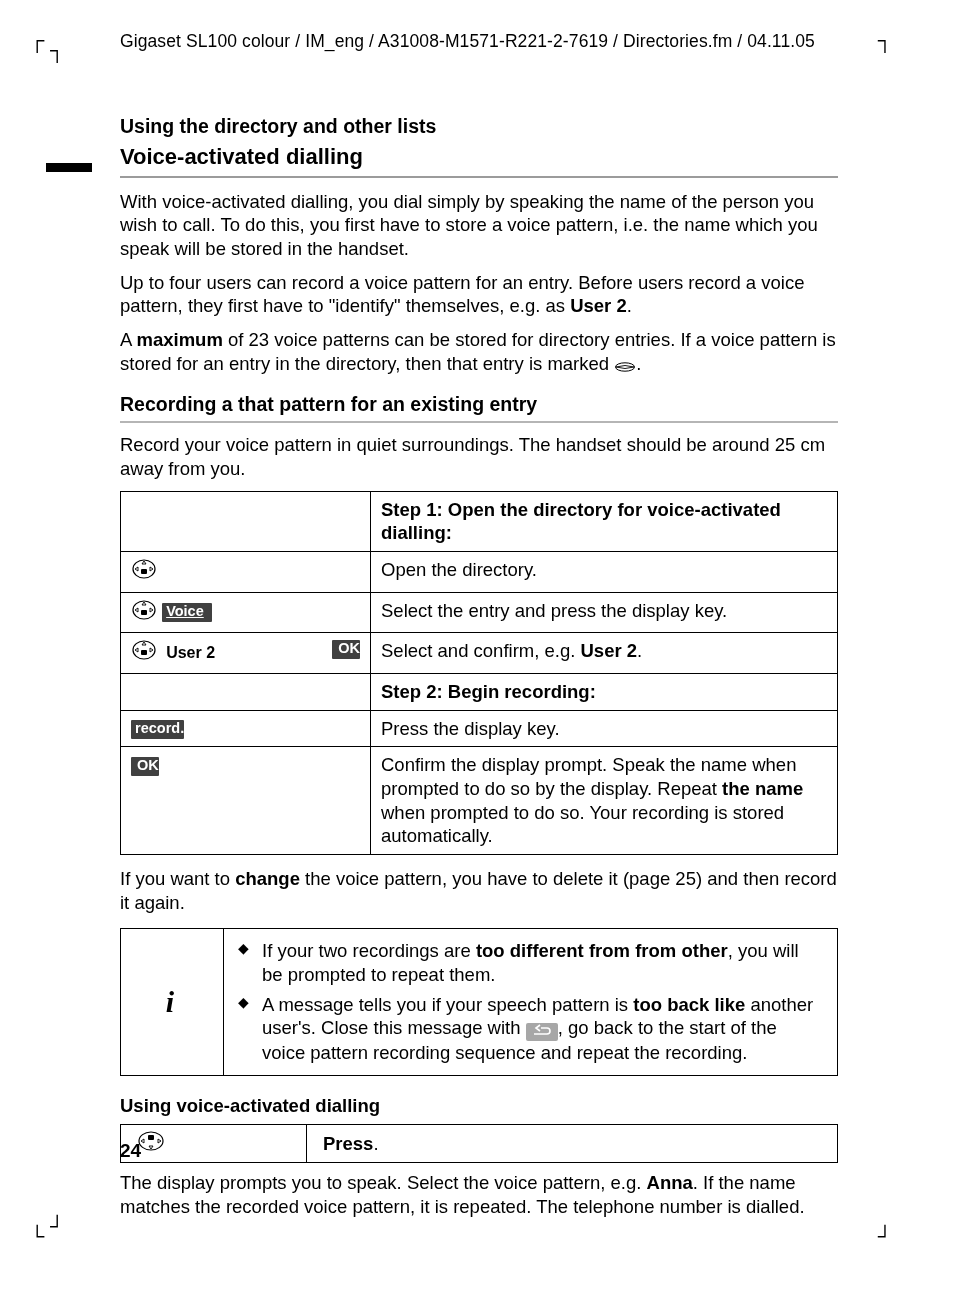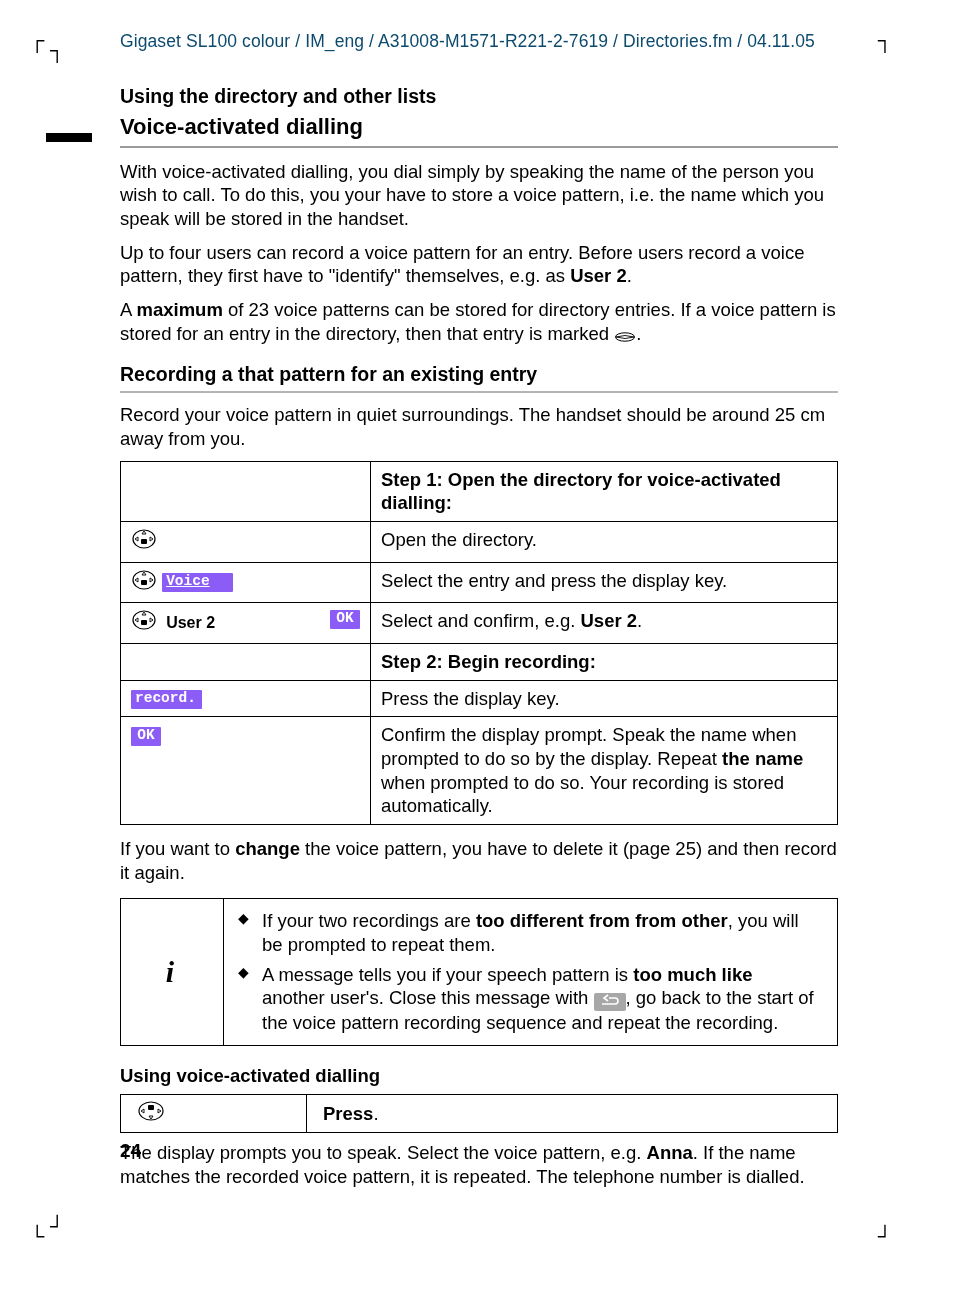--- a/index.html
+++ b/index.html
@@ -16,22 +16,22 @@
   }
   .page {
     position: absolute;
     left: 120px;
     top: 30px;
     width: 718px;
   }
   .crop { position:absolute; color:#000; font-size:20px; }
   .runhead {
     font-size: 17.5px;
-    color: #0c4a6e;
-    margin-bottom: 32px;
+    color: #000000;
+    margin-bottom: 62px;
     letter-spacing: 0.1px;
     white-space: nowrap;
   }
   .h2 {
     font-weight: 700;
     font-size: 19.5px;
     margin: 0 0 4px 0;
   }
   .h1row {
     display:flex;
@@ -85,29 +85,29 @@
   }
   table.steps col.keycol { width: 250px; }
   .kcell { min-height: 24px; }
 
   .navicon {
     display:inline-block;
     vertical-align: middle;
   }
   .softkey {
     display:inline-block;
-    background:#8b5cf6;
+    background:#404040;
     color:#fff;
     font-weight:700;
     font-size:14.5px;
-    padding: 1px 6px 2px 6px;
+    padding: 1px 0 2px 6px;
     border-radius:1px;
     vertical-align: middle;
     line-height: 1.1;
-    font-family: Liberation Mono, monospace;
+    font-family: Liberation Sans, sans-serif;
     min-width: 18px;
     text-align:center;
   }
   .softkey.wide { min-width: 46px; text-align:left; padding-left:4px;}
   .uline { text-decoration: underline; }
   .menutext {
     font-family: Arial, sans-serif;
     font-weight:700;
     font-size:16px;
     vertical-align: middle;
@@ -174,21 +174,21 @@
   <div class="runhead">Gigaset SL100 colour / IM_eng / A31008-M1571-R221-2-7619 / Directories.fm / 04.11.05</div>
 
   <div class="h2">Using the directory and other lists</div>
 
   <div class="h1row">
     <div class="h1mark"></div>
     <div class="h1">Voice-activated dialling</div>
   </div>
   <div class="h1rule"></div>
 
-  <p>With voice-activated dialling, you dial simply by speaking the name of the person you wish to call. To do this, you your have to store a voice pattern, i.e. the name which you speak will be stored in the handset.</p>
+  <p>With voice-activated dialling, you dial simply by speaking the name of the person you wish to call. To do this, you first have to store a voice pattern, i.e. the name which you speak will be stored in the handset.</p>
 
   <p>
     <span>Up to four users can record a voice pattern for an entry. Before users record a voice pattern, they first have to "identify" themselves, e.g. as </span><b>User 2</b><span>.</span>
   </p>
 
   <p>
     <span>A </span><b>maximum</b><span> of 23 voice patterns can be stored for directory entries. If a voice pattern is stored for an entry in the directory, then that entry is marked </span>
     <span class="lipsicon">
       <svg width="22" height="12" viewBox="0 0 22 12">
           <ellipse cx="11" cy="6" rx="9.5" ry="4.2" fill="none" stroke="#000" stroke-width="1"></ellipse>
@@ -281,21 +281,21 @@
     <span>If you want to </span><b>change</b><span> the voice pattern, you have to delete it (page 25) and then record it again.</span>
   </p>
 
   <table class="info">
     <tbody>
         <tr>
       <td class="ic">i</td>
       <td>
         <ul class="diam">
           <li><span>If your two recordings are </span><b>too different from from other</b><span>, you will be prompted to repeat them.</span></li>
-          <li><span>A message tells you if your speech pattern is </span><b>too much like</b><span> another user's. Close this message with </span><span class="inlinekey"><svg width="22" height="12" viewBox="0 0 22 12">
+          <li><span>A message tells you if your speech pattern is </span><b>too back like</b><span> another user's. Close this message with </span><span class="inlinekey"><svg width="22" height="12" viewBox="0 0 22 12">
                     <path d="M3 10 h13 q3 0 3 -3 t-3 -3 h-6" fill="none" stroke="#fff" stroke-width="1.6"></path>
                     <path d="M9 1 l-4 3 l4 3" fill="none" stroke="#fff" stroke-width="1.6"></path>
                   </svg></span><span>, go back to the start of the voice pattern recording sequence and repeat the recording.</span></li>
         </ul>
       </td>
     </tr>
   </tbody>
     </table>
 
   <div class="h4">Using voice-activated dialling</div>

